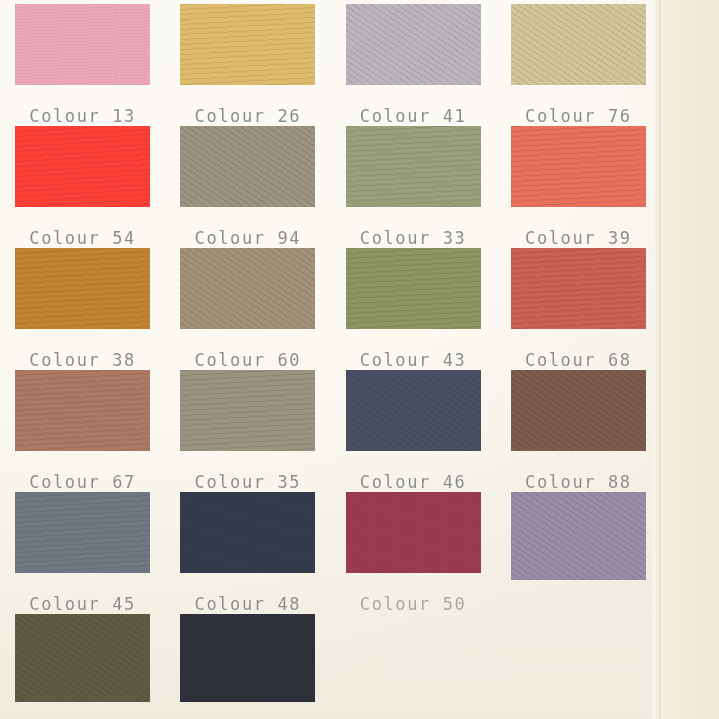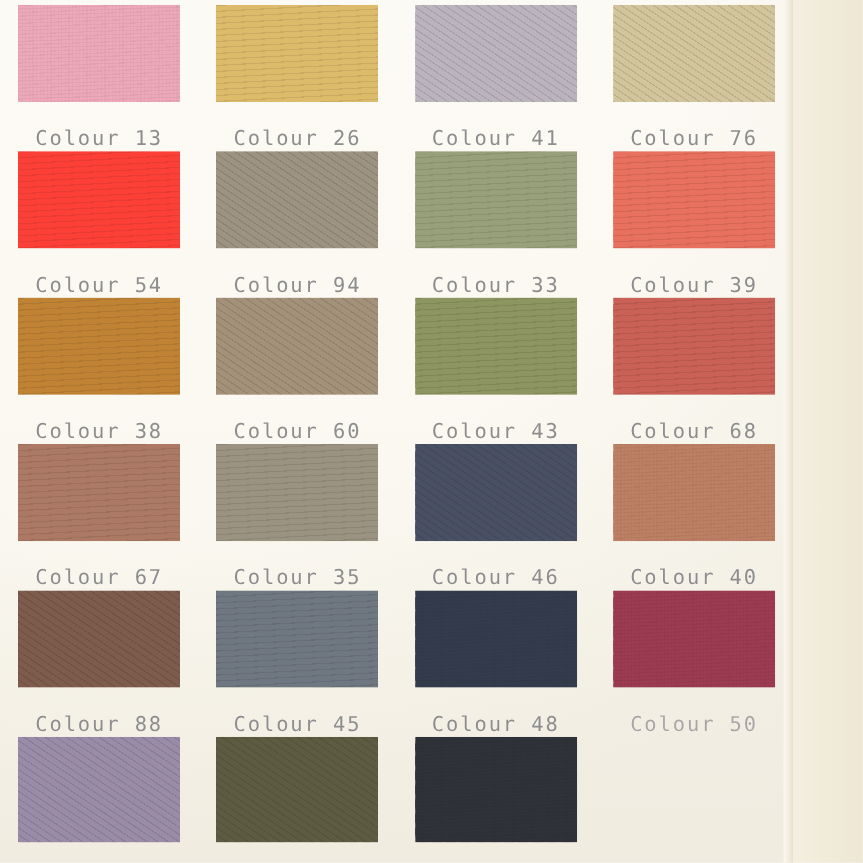--- a/index.html
+++ b/index.html
@@ -231,28 +231,20 @@
         <div class="cell">
           <div class="swatch-wrap">
             <div class="swatch" style="background: rgb(74, 80, 100);">
               <div class="weave twill"></div>
             </div>
           </div>
           <div class="label">Colour  46</div>
         </div>
         <div class="cell">
           <div class="swatch-wrap">
-            <div class="swatch" style="background: rgb(189, 128, 100);">
-              <div class="weave plain"></div>
-            </div>
-          </div>
-          <div class="label">Colour  40</div>
-        </div>
-        <div class="cell">
-          <div class="swatch-wrap">
             <div class="swatch" style="background: rgb(125, 91, 77);">
               <div class="weave twill"></div>
             </div>
           </div>
           <div class="label">Colour  88</div>
         </div>
         <div class="cell">
           <div class="swatch-wrap">
             <div class="swatch" style="background: rgb(111, 119, 129);">
               <div class="weave horiz"></div>

